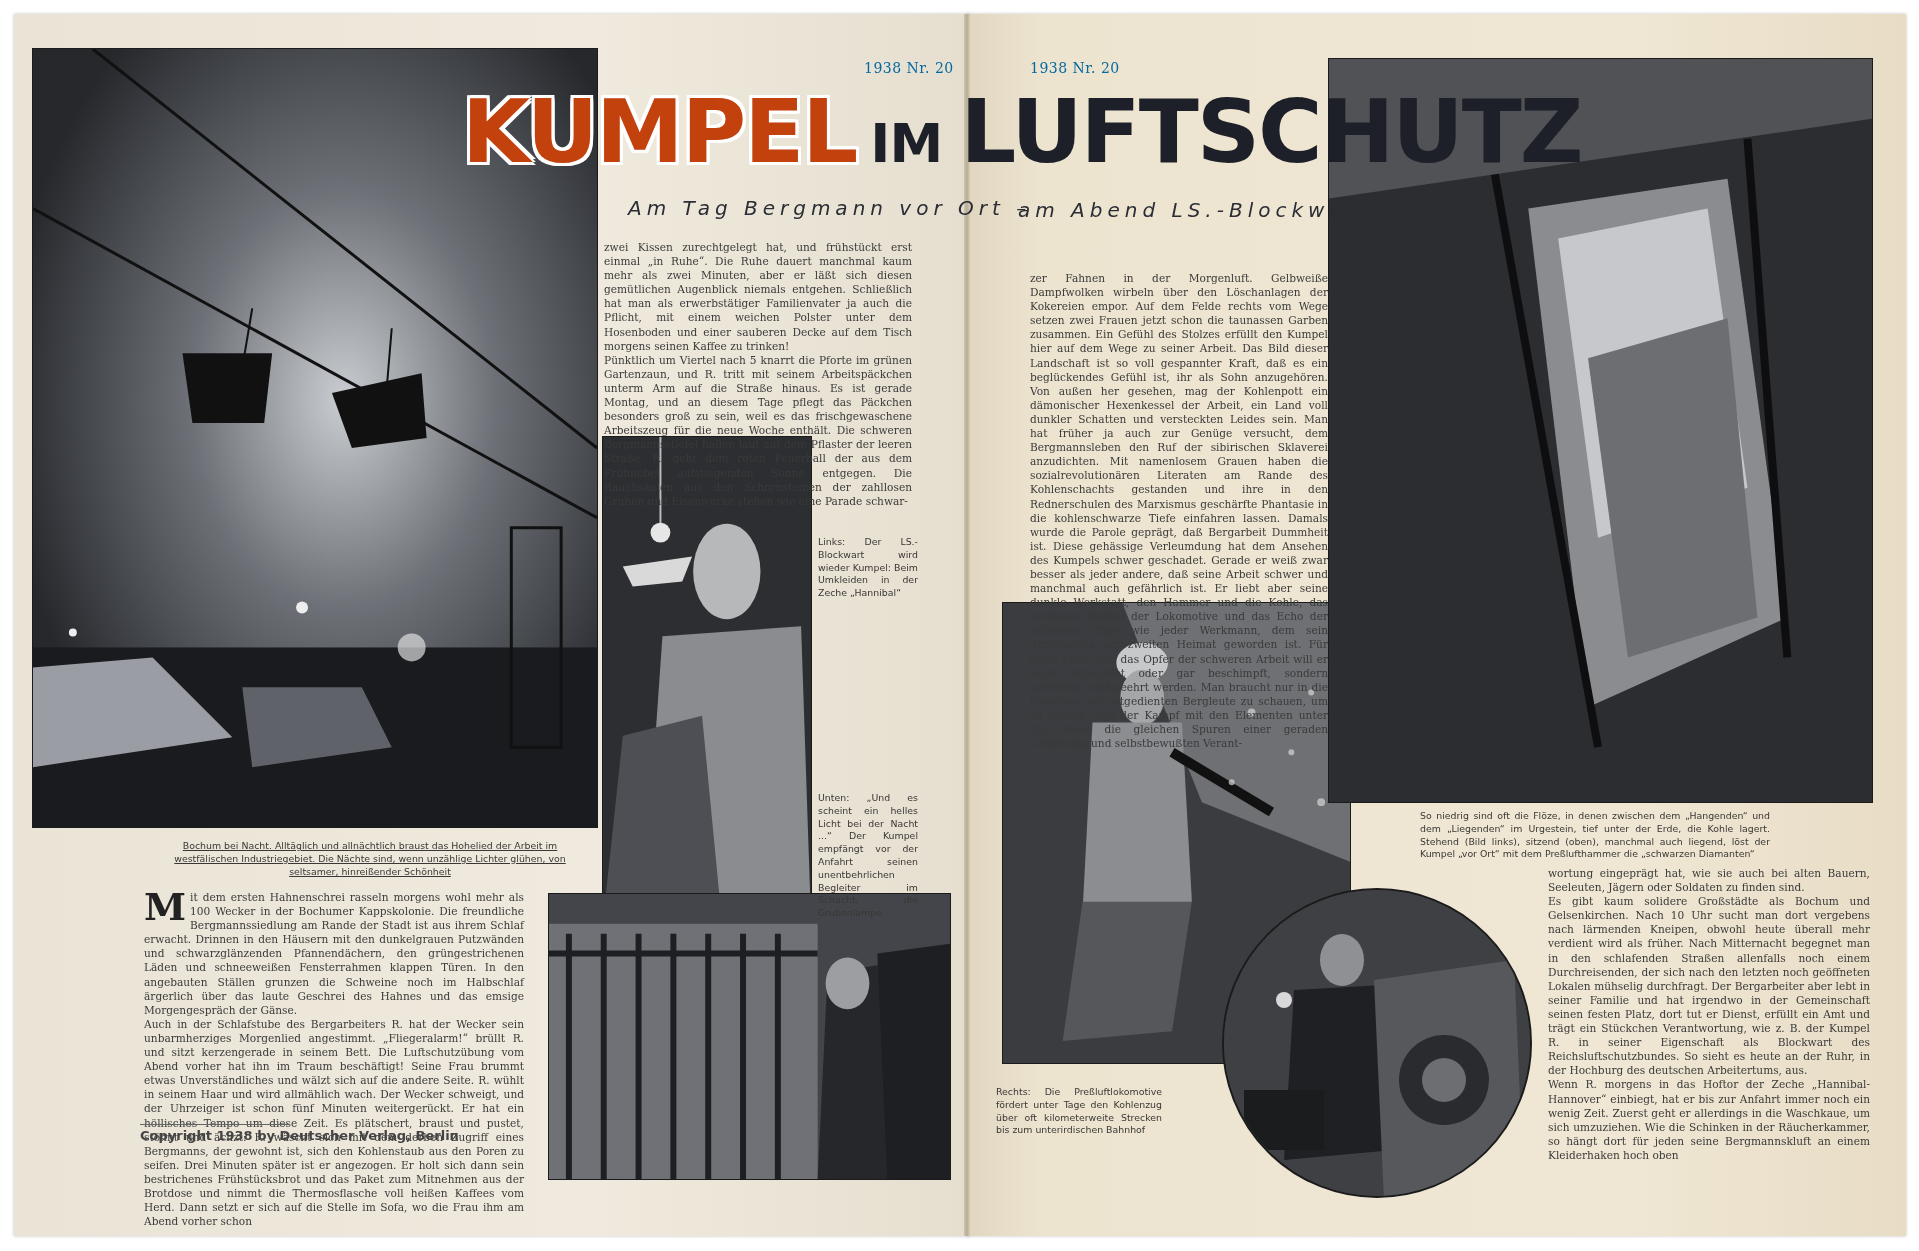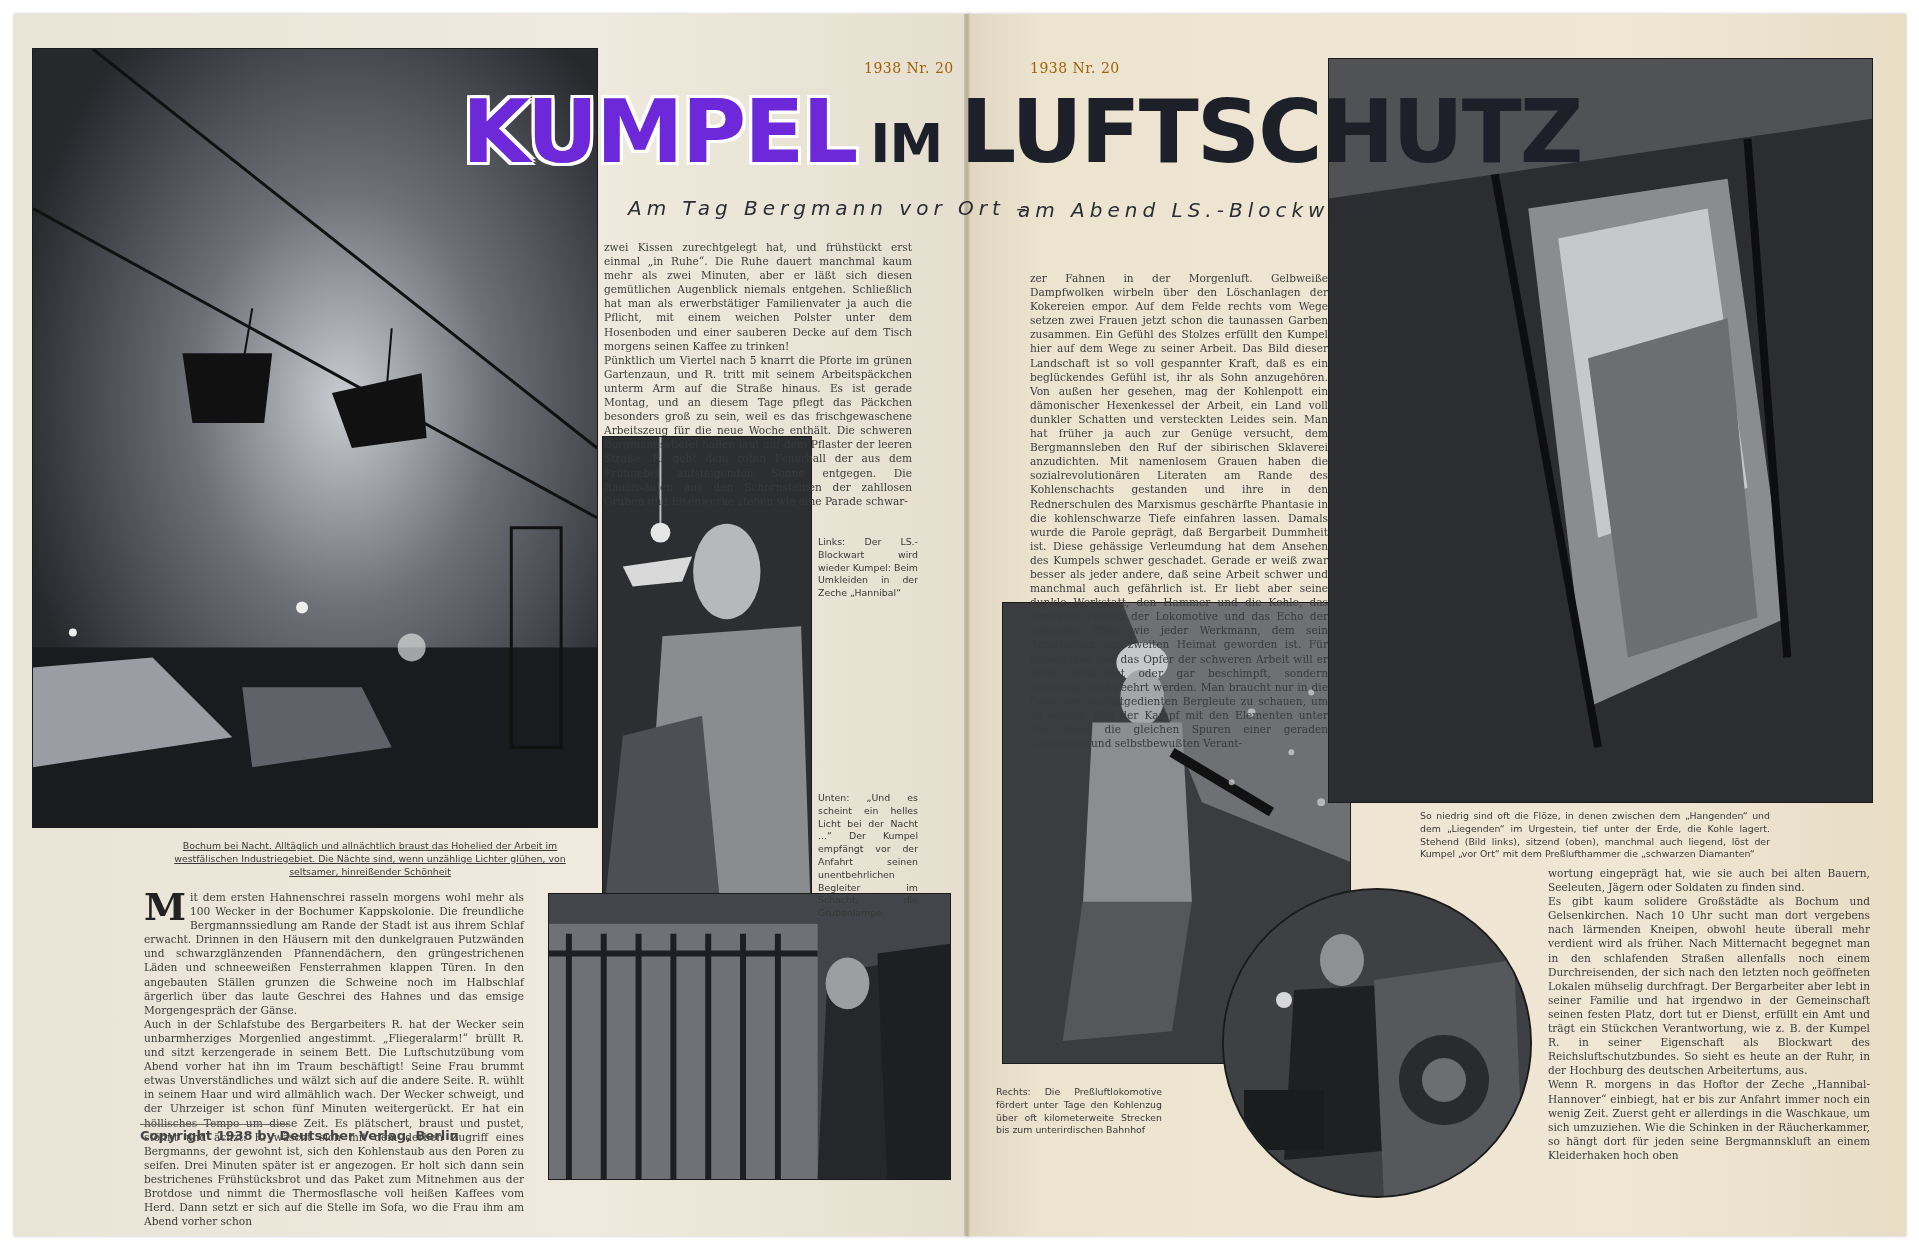--- a/index.html
+++ b/index.html
@@ -7,27 +7,27 @@
   body { position: relative; font-family: "DejaVu Serif", serif; color: #2a2a2a; }
 
   .page { position: absolute; background: #ece6d8; }
   .page.left { left: 14px; top: 14px; width: 956px; height: 1222px; background: linear-gradient(90deg,#e9e4d6 0%,#efeadd 60%,#e6dfd0 100%); box-shadow: 0 0 3px rgba(0,0,0,.25); }
   .page.right { left: 966px; top: 14px; width: 940px; height: 1222px; background: linear-gradient(90deg,#e0d6c0 0%,#ede4d0 8%,#efe7d4 70%,#e8dcc5 100%); box-shadow: 0 0 3px rgba(0,0,0,.25); }
   .fold { position: absolute; left: 964px; top: 14px; width: 6px; height: 1222px; background: linear-gradient(90deg,#cfc6b2,#b8ad96,#d8cfba); }
 
   .photo { position: absolute; overflow: hidden; border: 1px solid #1b1b1b; }
   .photo svg { width: 100%; height: 100%; display: block; }
 
-  .issue { position: absolute; font-family: "DejaVu Serif", serif; font-size: 14px; color: #a16207; letter-spacing: .5px; }
+  .issue { position: absolute; font-family: "DejaVu Serif", serif; font-size: 14px; color: #0369a1; letter-spacing: .5px; }
 
   .headline { position: absolute; left: 462px; top: 88px; font-family: "DejaVu Sans", sans-serif; font-weight: bold; color: #1d2028; white-space: nowrap; line-height: 1; letter-spacing: -2px; }
   .headline .big { font-size: 88px; }
   .headline .small { font-size: 54px; letter-spacing: -1px; }
   .headline span { -webkit-text-stroke: 0px; }
-  .headline .outline-part { color: #6d28d9; text-shadow: 0 0 0 #fff, -3px -3px 0 #fff, 3px -3px 0 #fff, -3px 3px 0 #fff, 3px 3px 0 #fff, 0 3px 0 #fff, 0 -3px 0 #fff, 3px 0 0 #fff, -3px 0 0 #fff; }
+  .headline .outline-part { color: #c2410c; text-shadow: 0 0 0 #fff, -3px -3px 0 #fff, 3px -3px 0 #fff, -3px 3px 0 #fff, 3px 3px 0 #fff, 0 3px 0 #fff, 0 -3px 0 #fff, 3px 0 0 #fff, -3px 0 0 #fff; }
 
   .subhead { position: absolute; font-family: "DejaVu Sans", sans-serif; font-style: italic; font-size: 20px; letter-spacing: 5px; color: #2a2d35; white-space: nowrap; }
 
   .col { position: absolute; font-family: "DejaVu Serif", serif; font-size: 10.6px; line-height: 14.1px; color: #3a3a3a; text-align: justify; hyphens: auto; }
   .col p { text-indent: 0; margin: 0; }
 
   .caption { position: absolute; font-family: "DejaVu Sans", sans-serif; font-size: 9.4px; line-height: 12.8px; color: #3a3836; text-align: justify; }
   .caption.center { text-align: center; }
 
   .dropcap { float: left; font-family: "DejaVu Serif", serif; font-weight: bold; font-size: 38px; line-height: 30px; margin: 2px 4px 0 0; color: #222; }

